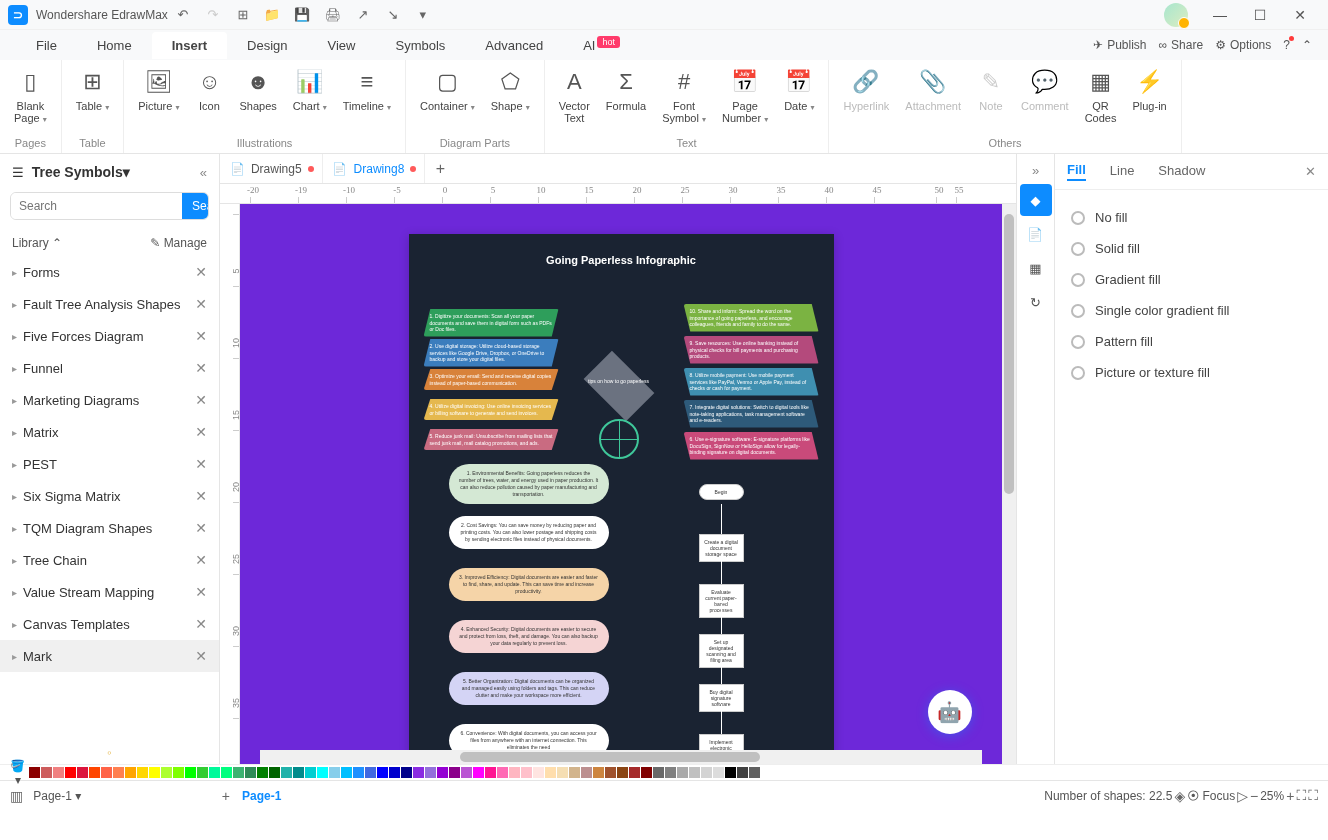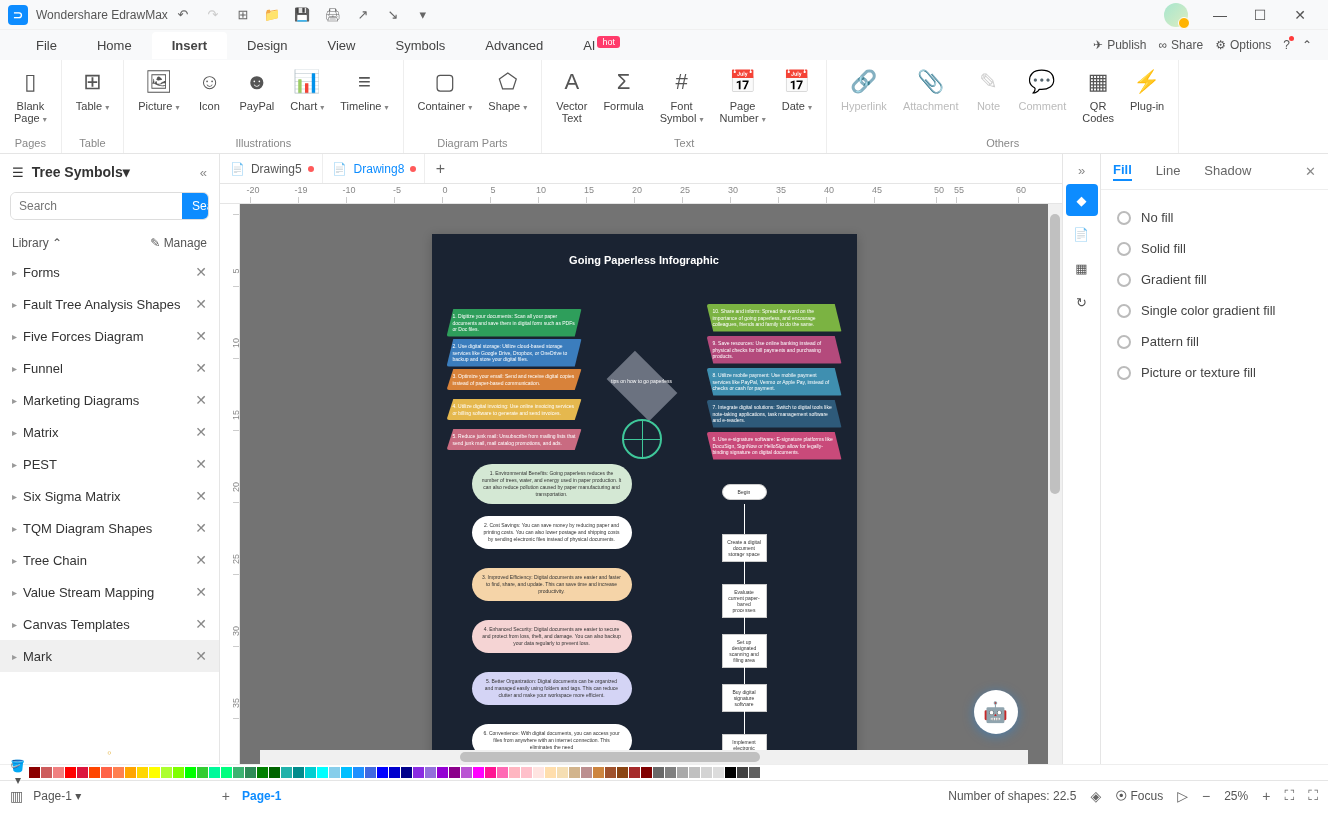--- a/index.html
+++ b/index.html
@@ -56,26 +56,26 @@
     
     
     .canvas-area { flex: 1; display: flex; flex-direction: column; background: #f5f6f8; position: relative; }
     .tabs { height: 30px; display: flex; align-items: stretch; background: #fff; border-bottom: 1px solid #e5e5e5; }
     .tab { display: flex; align-items: center; padding: 0 20px 0 10px; gap: 6px; font-size: 12px; border-right: 1px solid #eee; cursor: pointer; color: #555; position: relative; }
     .tab.active { color: #0d8cff; font-weight: 500; }
     .tab .dot { width: 6px; height: 6px; border-radius: 50%; background: #ff5a5a; position: absolute; right: 8px; }
     .tab-add { width: 30px; display: flex; align-items: center; justify-content: center; color: #666; cursor: pointer; font-size: 16px; }
     .ruler-h { height: 20px; background: #fff; border-bottom: 1px solid #e5e5e5; display: flex; align-items: flex-end; font-size: 9px; color: #888; position: relative; overflow: hidden; }
     .ruler-h .tick { position: absolute; border-left: 1px solid #ccc; height: 6px; bottom: 0; }
-    .ruler-h .tick .num { position: absolute; top: -12px; left: -8px; width: 20px; text-align: center; }
+    .ruler-h .tick .num { position: absolute; top: -12px; left: -8px; width: 20px; text-align: center; font-family: Liberation Serif, serif; }
     .canvas-wrap { flex: 1; display: flex; overflow: hidden; position: relative; }
     .ruler-v { width: 20px; background: #fff; border-right: 1px solid #e5e5e5; position: relative; }
     .ruler-v .tick { position: absolute; border-top: 1px solid #ccc; width: 6px; right: 0; }
     .ruler-v .tick .num { position: absolute; left: -2px; top: -6px; font-size: 9px; color: #888; transform: rotate(-90deg); transform-origin: left top; width: 20px; text-align: center; }
-    .viewport { flex: 1; background: #737373; overflow: hidden; position: relative; display: flex; justify-content: center; }
+    .viewport { flex: 1; background: #6d28d9; overflow: hidden; position: relative; display: flex; justify-content: center; }
     .page { width: 425px; height: 560px; background: #1a2332; margin-top: 30px; padding: 20px 10px; color: #fff; position: relative; box-shadow: 0 2px 10px rgba(0,0,0,0.2); }
     .page-title { text-align: center; font-size: 11px; font-weight: 600; margin-bottom: 20px; }
     .mind-block { position: absolute; font-size: 5px; padding: 4px 6px; border-radius: 2px; color: #fff; line-height: 1.3; }
     .mb-left { width: 135px; }
     .mb-right { width: 135px; }
     .center-diamond { position: absolute; left: 180px; top: 132px; width: 60px; height: 40px; background: #6b7280; transform: rotate(45deg); }
     .center-label { position: absolute; left: 168px; top: 144px; width: 84px; text-align: center; font-size: 5px; }
     .globe-icon { position: absolute; left: 190px; top: 185px; width: 40px; height: 40px; border: 2px solid #3fc79a; border-radius: 50%; }
     .pill { position: absolute; background: #fff; color: #333; font-size: 5px; padding: 6px 10px; border-radius: 20px; width: 160px; text-align: center; line-height: 1.4; }
     .flow-box { position: absolute; background: #fff; color: #333; font-size: 5px; padding: 4px; width: 45px; text-align: center; border: 1px solid #ccc; }
@@ -84,40 +84,40 @@
     .scroll-v { width: 14px; background: #f0f0f0; position: relative; }
     .scroll-v .thumb { position: absolute; left: 2px; width: 10px; background: #c0c0c0; border-radius: 5px; }
     
     
     .side-tools { width: 38px; background: #fff; border-left: 1px solid #e5e5e5; display: flex; flex-direction: column; align-items: center; padding-top: 4px; gap: 2px; }
     .st-collapse { width: 32px; height: 24px; display: flex; align-items: center; justify-content: center; color: #888; cursor: pointer; }
     .st-btn { width: 32px; height: 32px; display: flex; align-items: center; justify-content: center; border-radius: 4px; cursor: pointer; color: #555; }
     .st-btn.active { background: #0d8cff; color: #fff; }
     
     
-    .right-panel { width: 228px; border-left: 1px solid #e5e5e5; background: #fff; display: flex; flex-direction: column; }
+    .right-panel { width: 274px; border-left: 1px solid #e5e5e5; background: #fff; display: flex; flex-direction: column; }
     .rp-tabs { display: flex; align-items: center; padding: 8px 12px; gap: 24px; border-bottom: 1px solid #eee; }
     .rp-tab { font-size: 13px; color: #666; cursor: pointer; padding-bottom: 2px; }
     .rp-tab.active { color: #0d8cff; font-weight: 600; border-bottom: 2px solid #0d8cff; }
     .rp-close { margin-left: auto; color: #888; cursor: pointer; }
     .rp-body { padding: 12px 16px; }
     .radio-item { display: flex; align-items: center; gap: 10px; padding: 8px 0; font-size: 13px; color: #444; cursor: pointer; }
     .radio { width: 14px; height: 14px; border: 2px solid #bbb; border-radius: 50%; }
     
     
     .color-bar { height: 16px; display: flex; align-items: center; padding: 0 8px; background: #fff; border-top: 1px solid #eee; gap: 1px; }
     .color-sw { width: 11px; height: 11px; cursor: pointer; }
     .paint-icon { width: 20px; text-align: center; color: #555; font-size: 12px; }
     
     
     .status-bar { height: 30px; display: flex; align-items: center; padding: 0 10px; background: #fff; border-top: 1px solid #e5e5e5; font-size: 12px; color: #555; }
     .sb-left { display: flex; align-items: center; gap: 10px; width: 220px; }
     .sb-tab { color: #0d8cff; font-weight: 600; padding: 0 12px; }
     .sb-spacer { flex: 1; }
-    .sb-right { display: flex; align-items: center; gap: 14px; }
+    .sb-right { display: flex; align-items: center; gap: 2px; }
     .sb-ico { color: #666; cursor: pointer; font-size: 14px; }
     .scroll-h-host { height: 14px; background: #f0f0f0; margin: 0 20px 0 20px; position: relative; }
     .scroll-h-thumb { position: absolute; top: 2px; height: 10px; background: #c0c0c0; border-radius: 5px; }
   </style>
 </head>
 <body>
 
 <div class="title-bar">
   <div class="logo">⊃</div>
   <div class="app-name">Wondershare EdrawMax</div>
@@ -176,21 +176,21 @@
         <div class="r-btn">
           <div class="r-icon">🖼</div>
           <div>Picture <span class="r-chev">▾</span></div>
         </div>
         <div class="r-btn">
           <div class="r-icon">☺</div>
           <div>Icon</div>
         </div>
         <div class="r-btn">
           <div class="r-icon">☻</div>
-          <div>PayPal</div>
+          <div>Shapes</div>
         </div>
         <div class="r-btn">
           <div class="r-icon">📊</div>
           <div>Chart <span class="r-chev">▾</span></div>
         </div>
         <div class="r-btn">
           <div class="r-icon">≡</div>
           <div>Timeline <span class="r-chev">▾</span></div>
         </div>
       </div>

